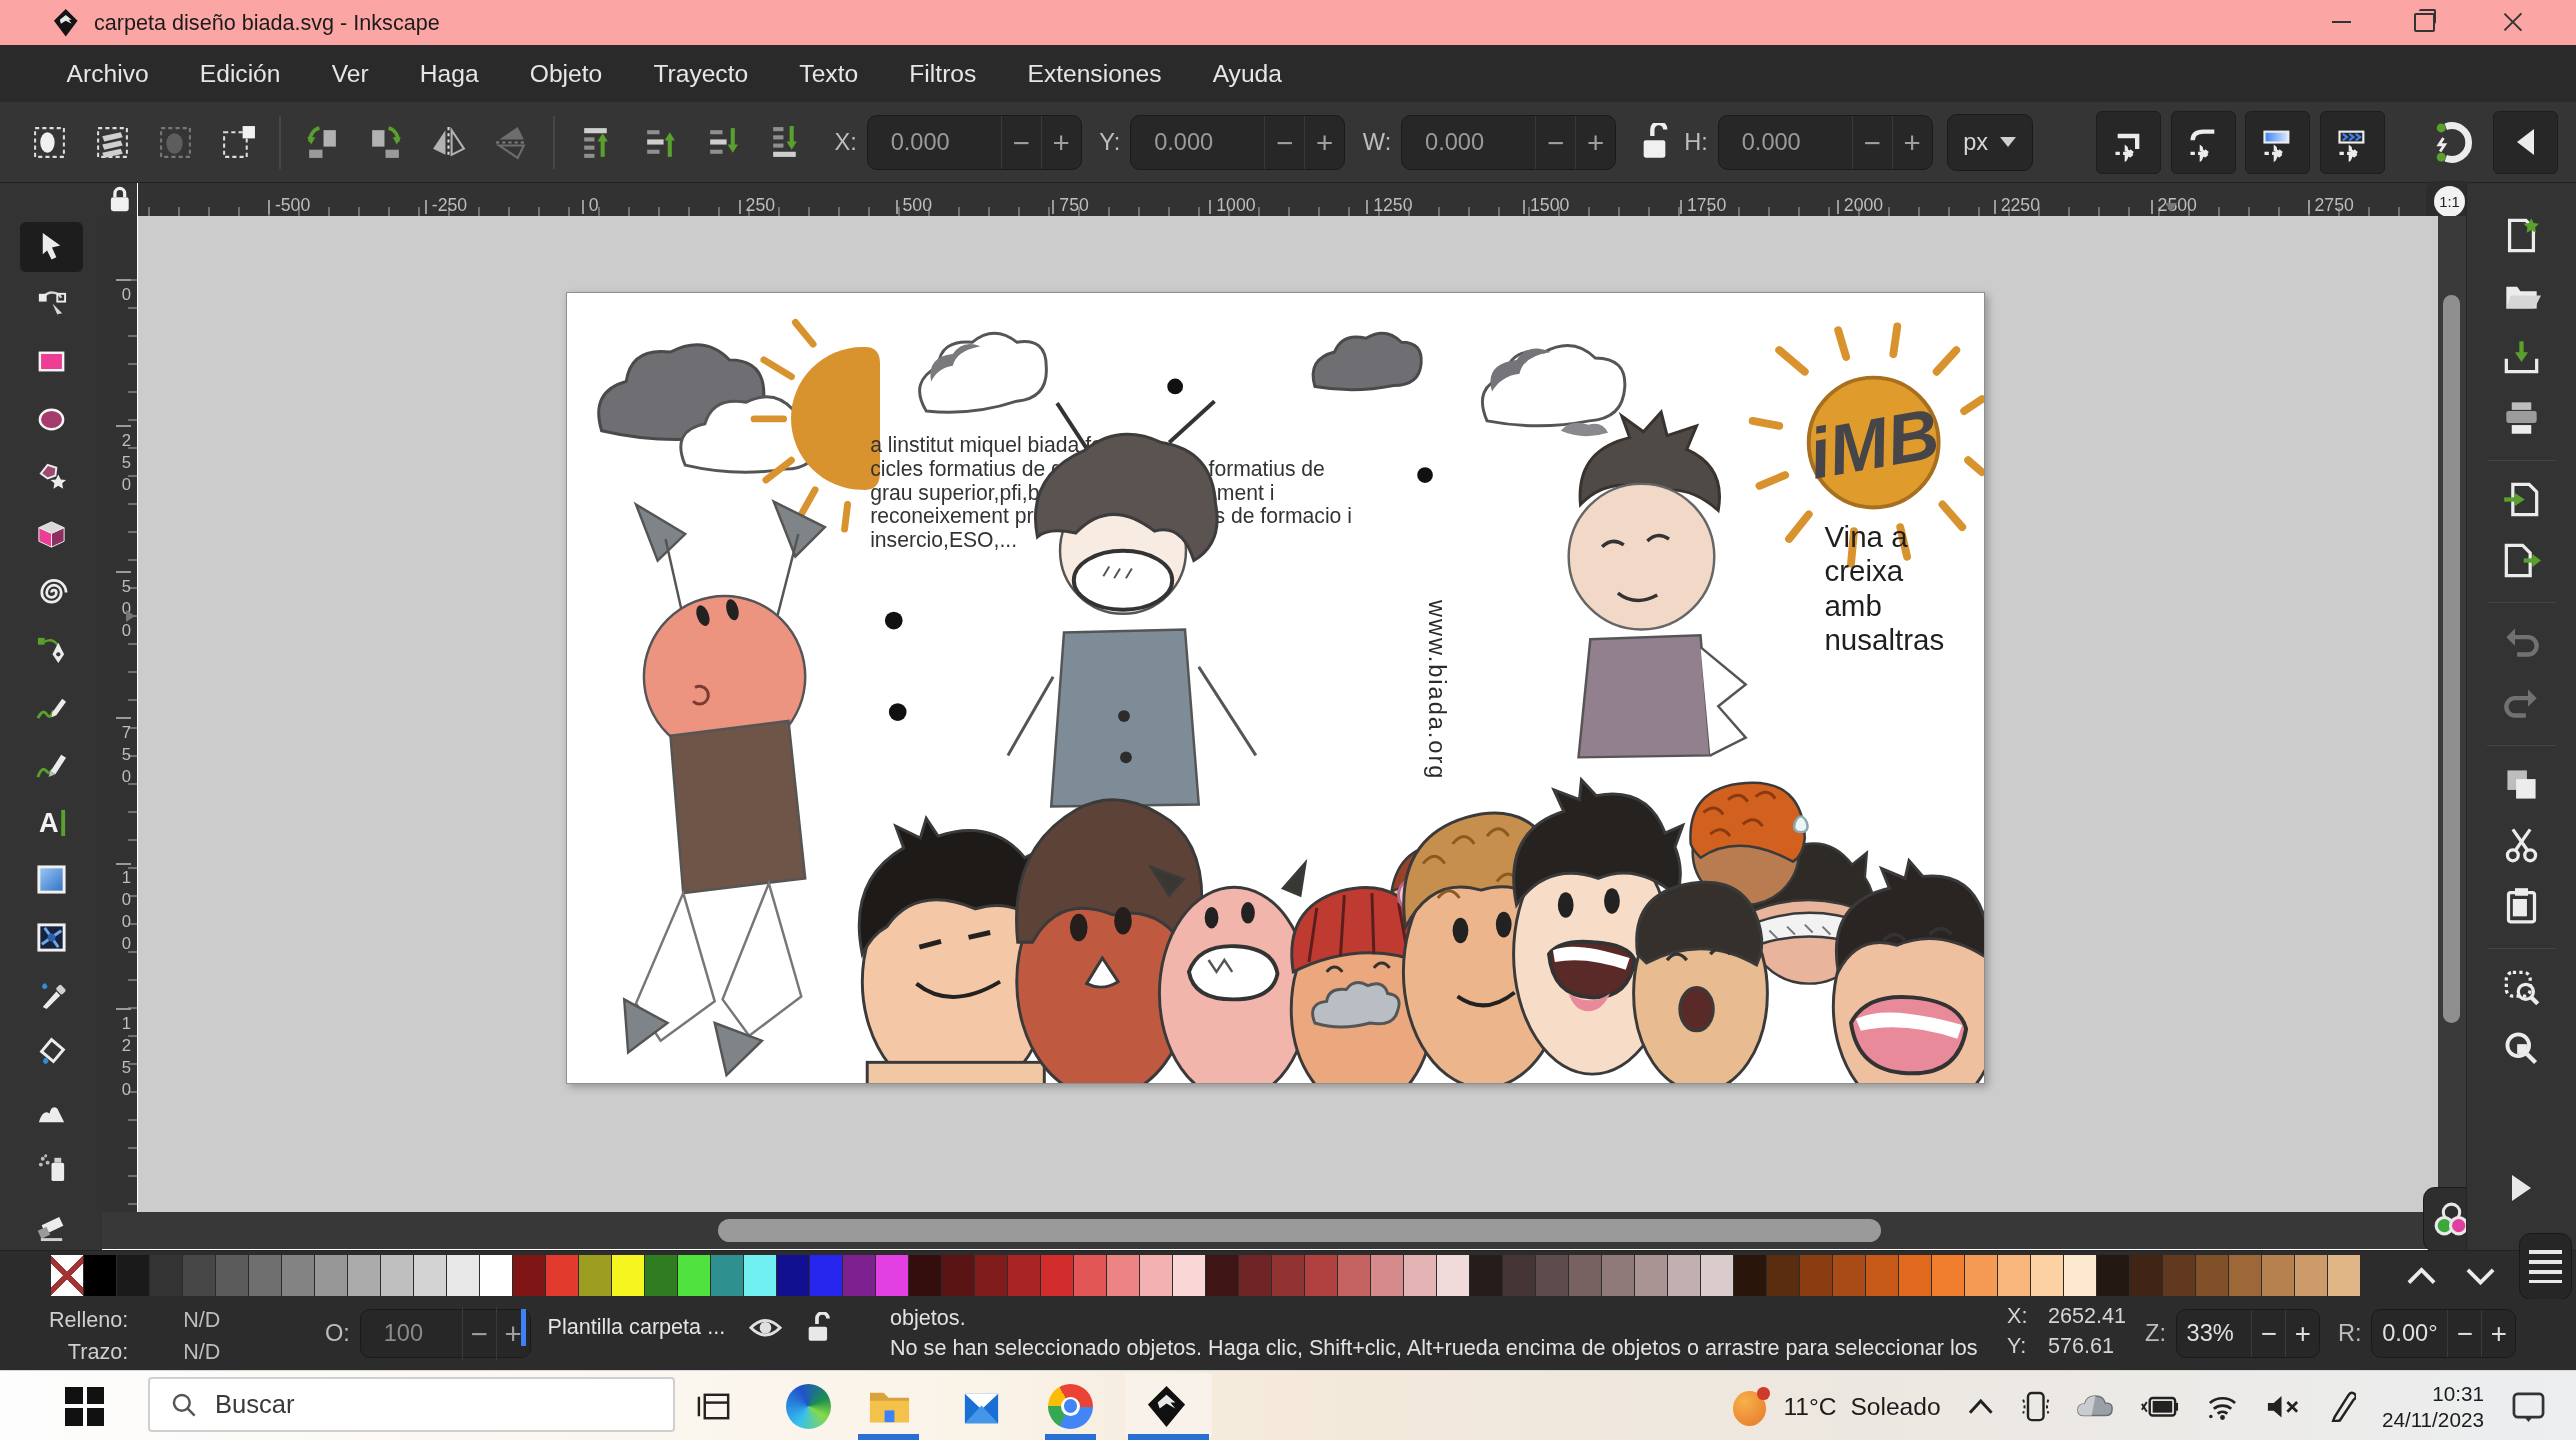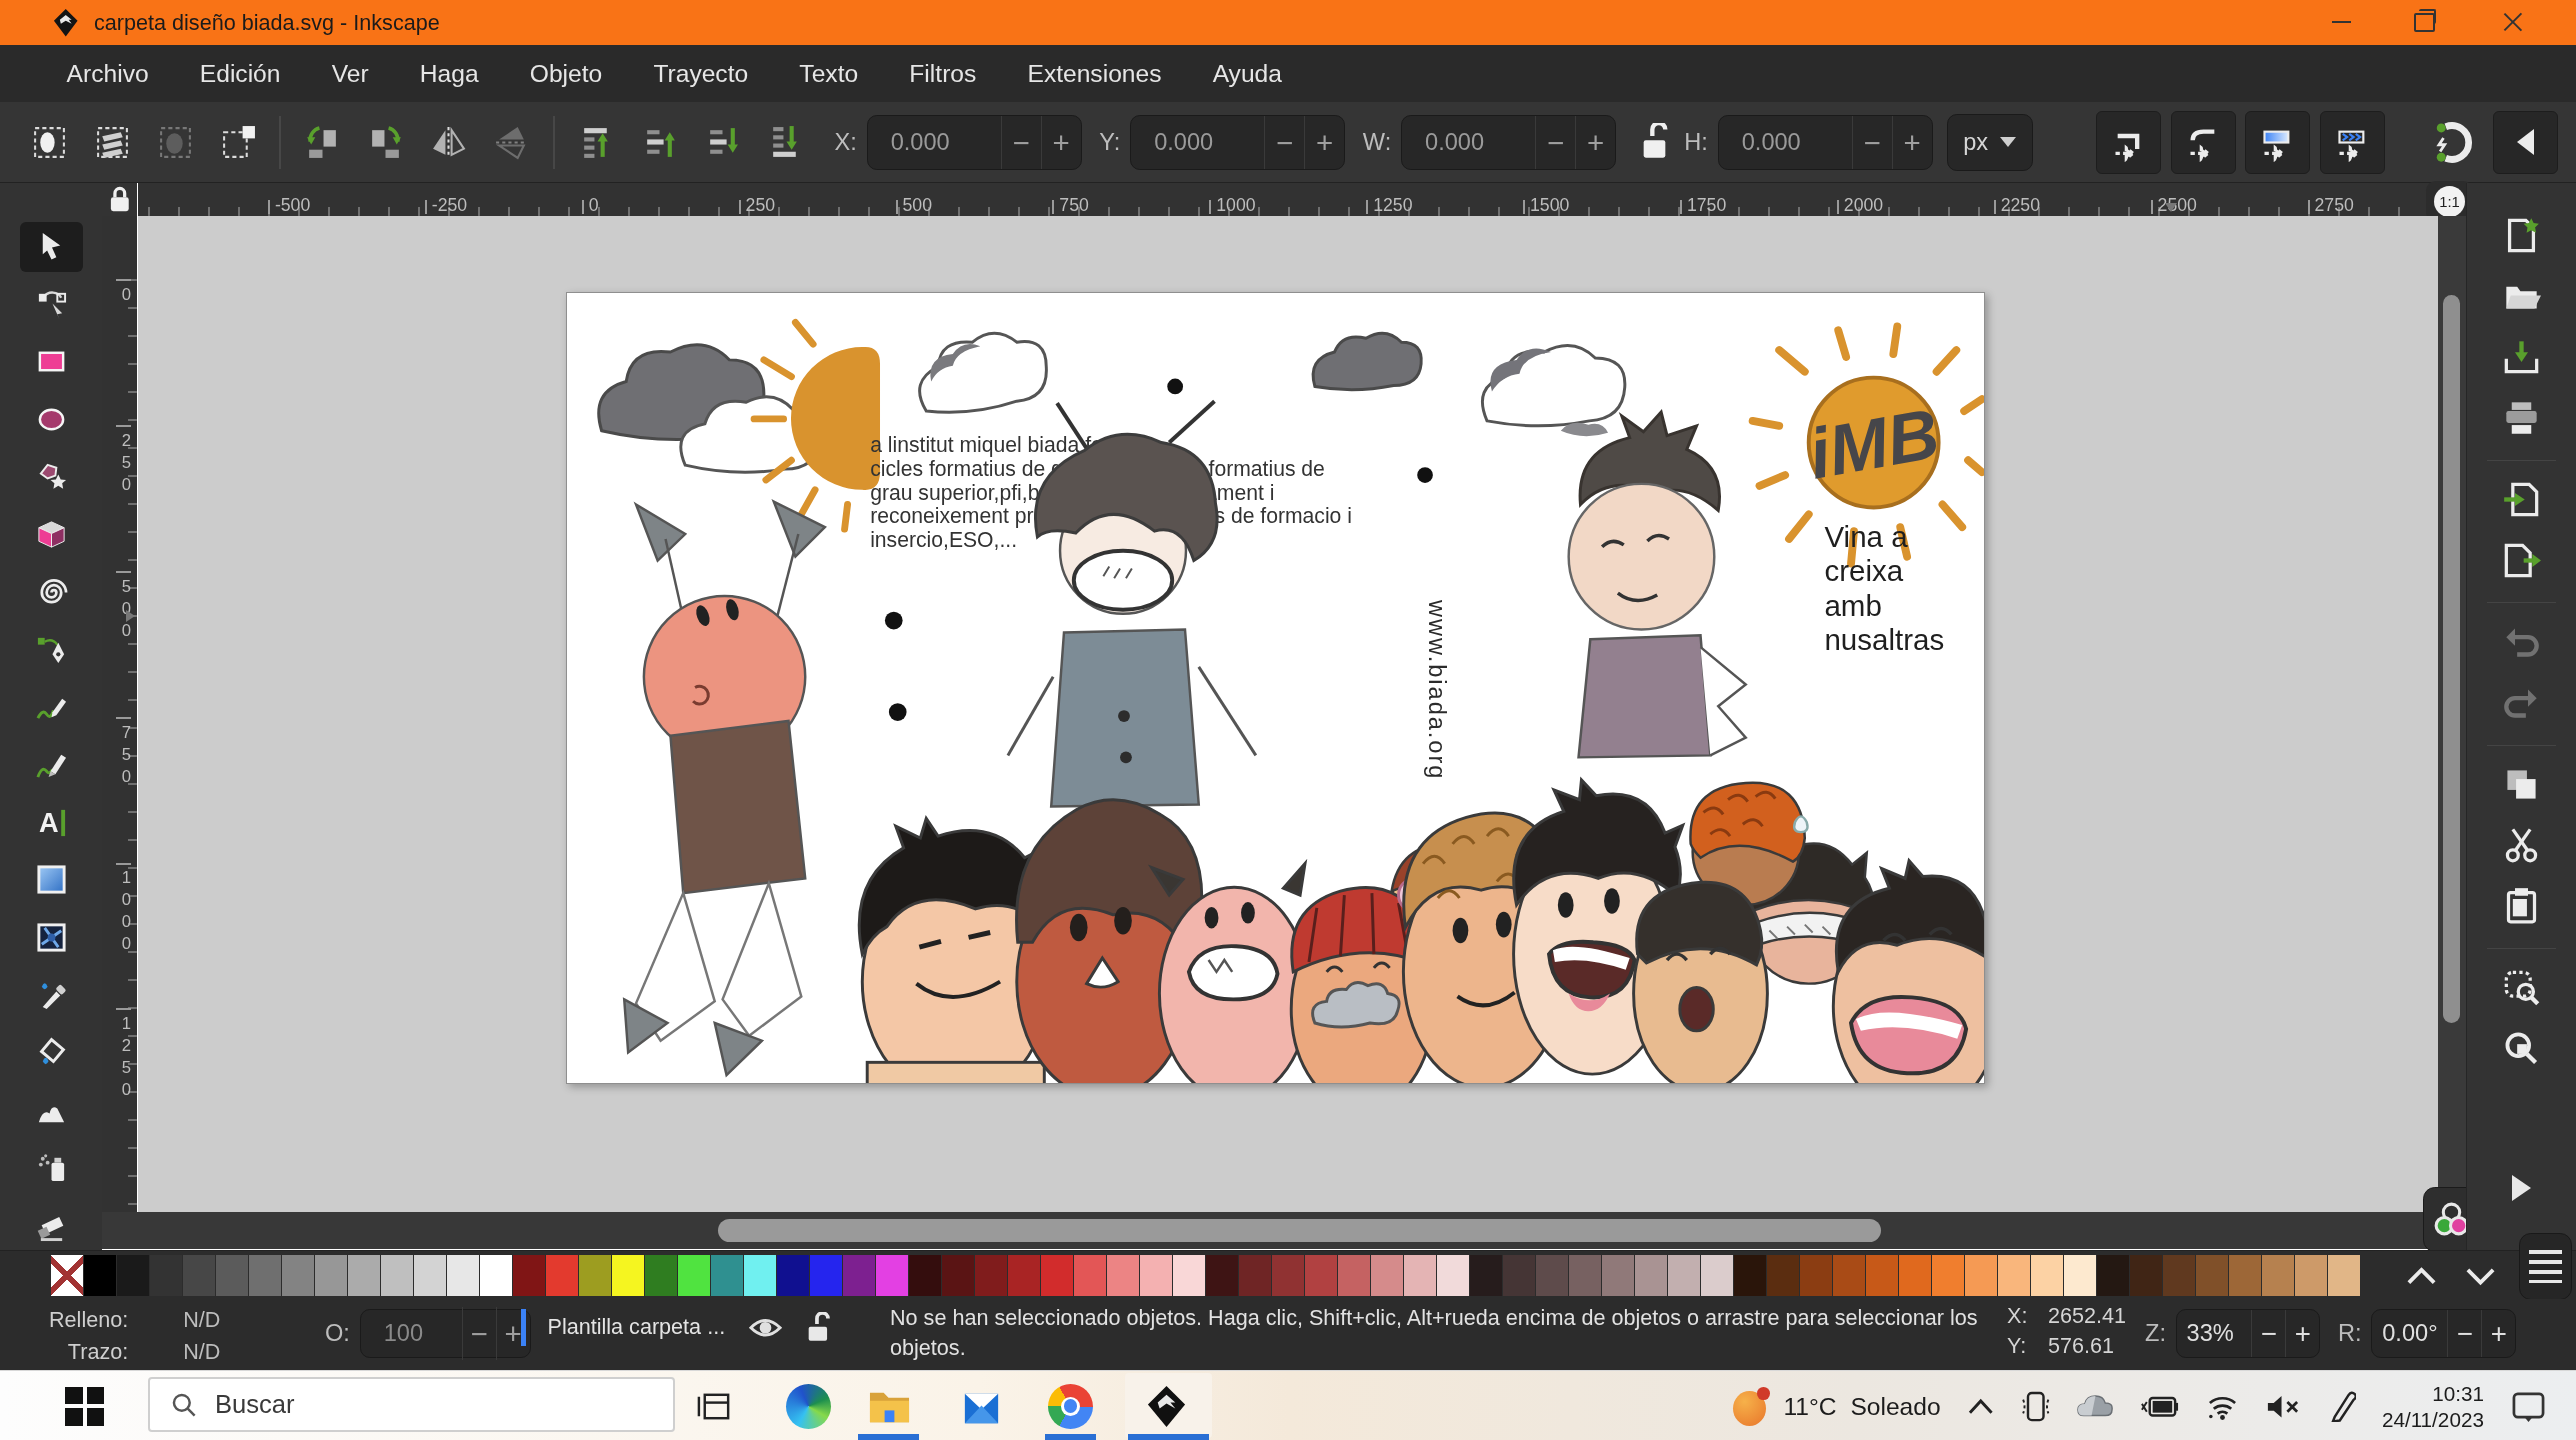--- a/index.html
+++ b/index.html
@@ -1,20 +1,20 @@
 <!DOCTYPE html>
 <html><head>
 <meta charset="utf-8">
 <style>
   html,body{margin:0;padding:0;}
   body{width:2576px;height:1441px;position:relative;overflow:hidden;background:#fff;
        font-family:"Liberation Sans",sans-serif;-webkit-font-smoothing:antialiased;}
   .abs{position:absolute;}
   
-  #titlebar{left:0;top:0;width:2576px;height:45px;background:#f97316;color:#1b1b1b;}
+  #titlebar{left:0;top:0;width:2576px;height:45px;background:#fca5a5;color:#1b1b1b;}
   #titlebar .title{position:absolute;left:94px;top:9.8px;font-size:21.6px;}
   .winbtn{position:absolute;top:5.9px;width:59px;height:33px;display:flex;align-items:center;justify-content:center;}
   .minglyph{width:19.7px;height:0;border-top:2px solid #333;}
   .maxglyph{width:16.7px;height:14.8px;border:2px solid #333;border-radius:2px;position:relative;}
   .maxglyph:before{content:"";position:absolute;left:3px;top:-5.9px;width:14.8px;height:12.8px;border:2px solid #333;border-bottom:none;border-left:none;border-radius:2px;}
   .closeglyph{position:relative;width:21.6px;height:21.6px;}
   .closeglyph:before,.closeglyph:after{content:"";position:absolute;left:0;top:9.8px;width:23.6px;height:2px;background:#333;}
   .closeglyph:before{transform:rotate(45deg);} .closeglyph:after{transform:rotate(-45deg);}
   
   #menubar{left:0;top:45px;width:2576px;height:57px;background:#2a2a2a;display:flex;align-items:center;padding-left:41px;box-sizing:border-box;}
@@ -890,22 +890,22 @@
     <svg width="37" height="29.5" viewBox="0 0 38 30">
       <path d="M4 15 Q19 0 34 15 Q19 30 4 15 Z" fill="none" stroke="#e0e0e0" stroke-width="3"></path>
       <circle cx="19" cy="15" r="6" fill="#e0e0e0"></circle>
       </svg>
     <svg width="27.6" height="31.5" viewBox="0 0 30 34">
       <rect x="4" y="16" width="20" height="15" rx="2" fill="#e8e8e8"></rect>
       <path d="M9 16 V10 a6 6 0 0 1 12 0" fill="none" stroke="#e8e8e8" stroke-width="4" transform="translate(4,-3)"></path>
       </svg>
   </div>
   <div id="message">
+    <div>objetos.</div>
     <div>No se han seleccionado objetos. Haga clic, Shift+clic, Alt+rueda encima de objetos o arrastre para seleccionar los</div>
-    <div>objetos.</div>
   </div>
   <div id="coords">
     <span>X:</span>
     <span class="cv">2652.41</span>
     <span>Y:</span>
     <span class="cv">576.61</span>
   </div>
   <div id="zr">
     <span class="flabel" style="margin-left:0">Z:</span>
     <div class="spin">

